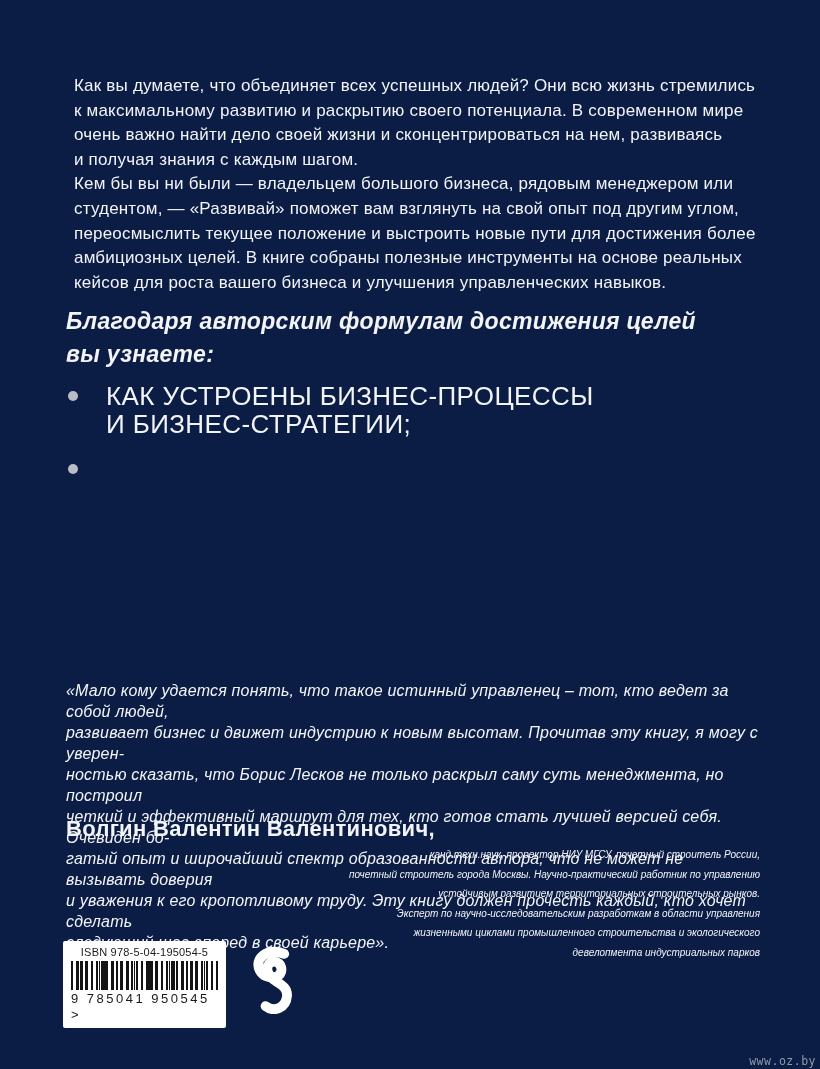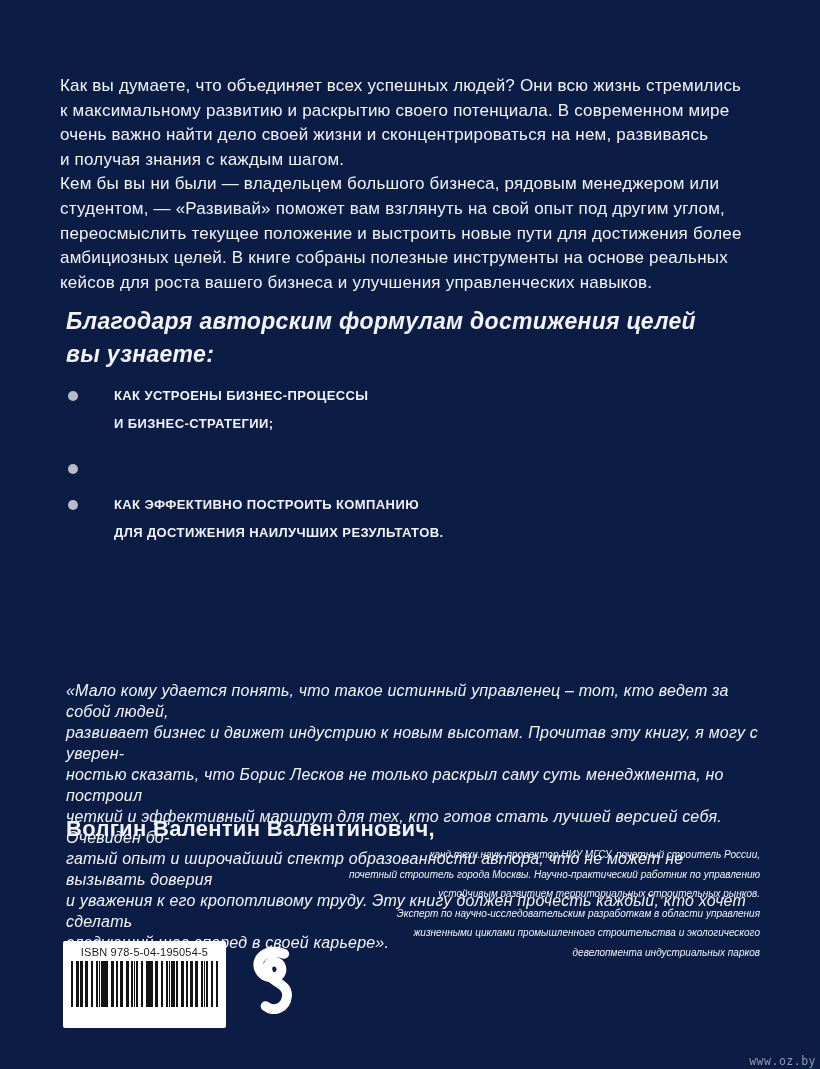--- a/index.html
+++ b/index.html
@@ -11,58 +11,59 @@
   body{
     background:var(--bg);
     font-family:"Liberation Sans", sans-serif;
     color:var(--ink);
     overflow:hidden;
   }
   .cover{position:relative;width:820px;height:1069px;background:var(--bg);}
   .pre{white-space:pre-line;}
 
   .intro{
-    position:absolute;left:60px;top:74px;width:694px;
+    position:absolute;left:74px;top:74px;width:694px;
     font-size:17px;line-height:24.6px;letter-spacing:.2px;
   }
   .promise-heading{
     position:absolute;left:66px;top:305px;width:694px;
     font-style:italic;font-size:23px;line-height:33px;letter-spacing:.3px;
   }
   .benefits{
     position:absolute;left:66px;top:382px;width:694px;list-style:none;
   }
   .benefit{
     display:flex;align-items:flex-start;margin-bottom:17px;
   }
   .benefit-dot{
     flex:0 0 auto;width:10px;height:10px;border-radius:50%;
     background:var(--dot);margin:9px 28px 0 2px;
   }
   .benefit-text{
-    font-weight:bold;font-size:13px;line-height:28px;letter-spacing:.4px;margin-left:8px;
+    font-weight:normal;font-size:26px;line-height:28px;letter-spacing:.4px;
   }
   .quote{
     position:absolute;left:66px;top:680px;width:700px;
     font-style:italic;font-size:16px;line-height:21px;letter-spacing:.2px;
   }
   .attribution-name{
     position:absolute;left:66px;top:816px;width:694px;
     font-weight:bold;font-size:22px;letter-spacing:.3px;
   }
   .attribution-credentials{
     position:absolute;left:66px;top:845px;width:694px;
     text-align:right;font-style:italic;font-size:10px;line-height:19.5px;
   }
 
   .barcode-label{
     position:absolute;left:63px;top:941px;width:163px;height:87px;
     background:var(--label-bg);border-radius:2px;
     display:flex;flex-direction:column;align-items:center;
     padding:4px 8px 5px;
+    justify-content:space-between;
   }
   .isbn-text{
     color:#1a1a1a;font-size:11px;letter-spacing:.2px;line-height:14px;
   }
   .barcode-bars{
     width:100%;height:46px;margin-top:2px;
     background:
       repeating-linear-gradient(90deg, var(--barcode-ink) 0 2px, transparent 2px 5px),
       repeating-linear-gradient(90deg, var(--barcode-ink) 0 1px, transparent 1px 7px),
       repeating-linear-gradient(90deg, transparent 0 9px, var(--barcode-ink) 9px 12px, transparent 12px 23px);
@@ -100,25 +101,20 @@
 
   <ul class="benefits">
     <li class="benefit">
       <span class="benefit-dot"></span>
       <span class="benefit-text pre">КАК УСТРОЕНЫ БИЗНЕС-ПРОЦЕССЫ
 И БИЗНЕС-СТРАТЕГИИ;</span>
     </li>
     <li class="benefit">
       <span class="benefit-dot"></span>
     </li>
-    <li class="benefit">
-      <span class="benefit-dot"></span>
-      <span class="benefit-text pre">КАК ЭФФЕКТИВНО ПОСТРОИТЬ КОМПАНИЮ
-ДЛЯ ДОСТИЖЕНИЯ НАИЛУЧШИХ РЕЗУЛЬТАТОВ.</span>
-    </li>
   </ul>
 
   <blockquote class="quote pre">«Мало кому удается понять, что такое истинный управленец – тот, кто ведет за собой людей,
 развивает бизнес и движет индустрию к новым высотам. Прочитав эту книгу, я могу с уверен-
 ностью сказать, что Борис Лесков не только раскрыл саму суть менеджмента, но построил
 четкий и эффективный маршрут для тех, кто готов стать лучшей версией себя. Очевиден бо-
 гатый опыт и широчайший спектр образованности автора, что не может не вызывать доверия
 и уважения к его кропотливому труду. Эту книгу должен прочесть каждый, кто хочет сделать
 следующий шаг вперед в своей карьере».</blockquote>
 
@@ -127,20 +123,21 @@
   <p class="attribution-credentials pre">канд.техн.наук, проректор НИУ МГСУ, почетный строитель России,
 почетный строитель города Москвы. Научно-практический работник по управлению
 устойчивым развитием территориальных строительных рынков.
 Эксперт по научно-исследовательским разработкам в области управления
 жизненными циклами промышленного строительства и экологического
 девелопмента индустриальных парков</p>
 
   <div class="barcode-label">
     <span class="isbn-text">ISBN 978-5-04-195054-5</span>
     <span class="barcode-bars"></span>
+    <span class="barcode-digits">9 785041 950545 &gt;</span>
   </div>
 
   <div class="publisher-logo">
     <svg viewBox="0 0 60 72" width="56" height="68" aria-hidden="true">
       <path d="M42,8 C24,1 9,13 16,26 C22,37 40,35 39,24 C38,13 23,14 24,25 C25,39 46,38 45,53 C44,66 31,71 22,64" fill="none" stroke="#ffffff" stroke-width="10.5" stroke-linecap="round"></path>
     </svg>
   </div>
 
   <span class="watermark">www.oz.by</span>
 

